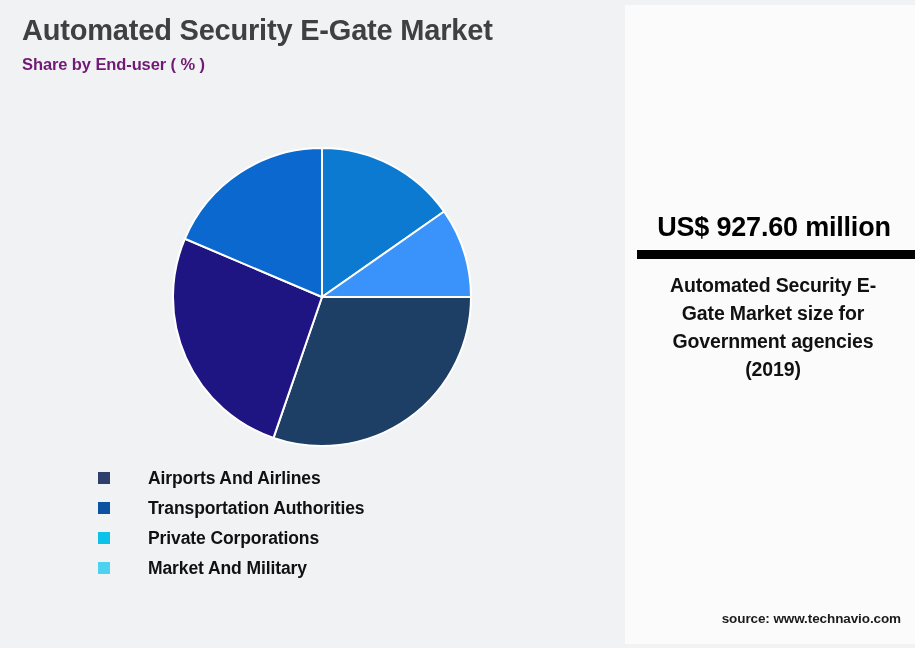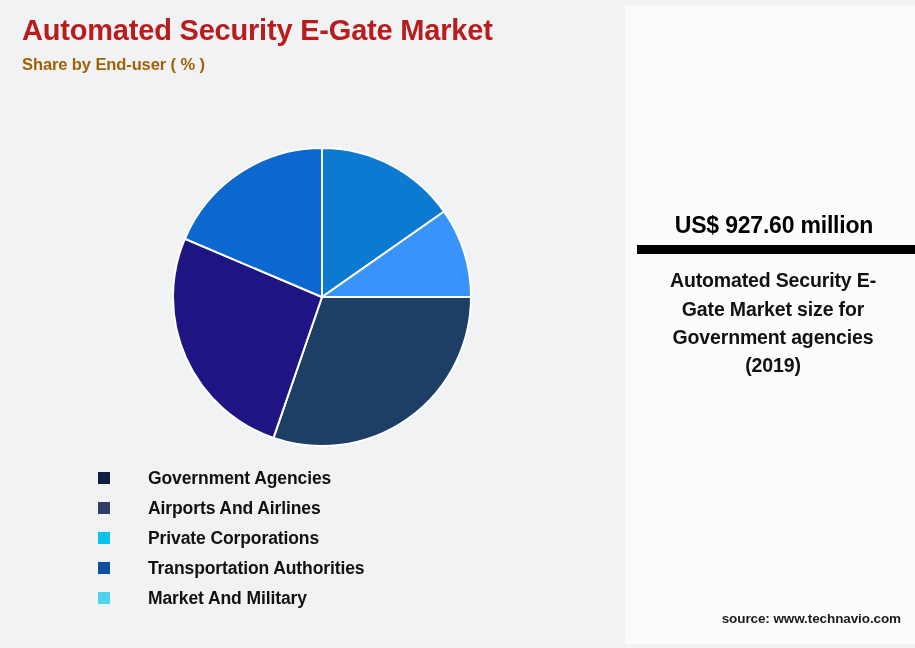--- a/index.html
+++ b/index.html
@@ -31,30 +31,30 @@
   }
   .titles {
     position: absolute;
     left: 22px;
     top: 14px;
     right: 10px;
   }
   .main-title {
     font-size: 29px;
     font-weight: bold;
-    color: #b91c1c;
+    color: #404040;
     letter-spacing: -0.2px;
     line-height: 1.15;
     white-space: nowrap;
   }
   .sub-title {
     margin-top: 8px;
     font-size: 16.5px;
     font-weight: bold;
-    color: #a16207;
+    color: #701a75;
     letter-spacing: -0.1px;
   }
 
   .pie-wrap {
     position: absolute;
     left: 172px;
     top: 147px;
     width: 300px;
     height: 300px;
   }
@@ -90,21 +90,21 @@
     position: relative;
     flex: 1 1 auto;
     margin: 5px 0 4px 5px;
     background: #fbfbfc;
     display: flex;
     flex-direction: column;
   }
   .panel-spacer-top { flex: 0 0 208px; }
 
   .panel-value {
-    font-size: 23px;
+    font-size: 27px;
     font-weight: bold;
     color: #000000;
     text-align: center;
     line-height: 1.1;
     padding: 0 6px 0 14px;
     letter-spacing: -0.2px;
   }
   .panel-rule {
     height: 9px;
     background: #000000;
@@ -149,34 +149,30 @@
             <path d="M 150 150 L 272.05 64.54 A 149 149 0 0 1 299.00 150.00 Z" fill="#3993fa" stroke="#ffffff" stroke-width="2"></path>
             <path d="M 150 150 L 299.00 150.00 A 149 149 0 0 1 101.49 290.88 Z" fill="#1d3f66" stroke="#ffffff" stroke-width="2"></path>
             <path d="M 150 150 L 101.49 290.88 A 149 149 0 0 1 12.84 91.78 Z" fill="#1e1482" stroke="#ffffff" stroke-width="2"></path>
             <path d="M 150 150 L 12.84 91.78 A 149 149 0 0 1 150.00 1.00 Z" fill="#0a68cf" stroke="#ffffff" stroke-width="2"></path>
           </g>
       </svg>
     </div>
 
     <div class="legend" id="legend">
         <div class="legend-row">
-          <span class="legend-swatch" style="background: rgb(13, 31, 68);"></span>
-          <span class="legend-label">Government Agencies</span>
-        </div>
-        <div class="legend-row">
           <span class="legend-swatch" style="background: rgb(46, 63, 107);"></span>
           <span class="legend-label">Airports And Airlines</span>
         </div>
         <div class="legend-row">
+          <span class="legend-swatch" style="background: rgb(13, 81, 163);"></span>
+          <span class="legend-label">Transportation Authorities</span>
+        </div>
+        <div class="legend-row">
           <span class="legend-swatch" style="background: rgb(12, 194, 232);"></span>
           <span class="legend-label">Private Corporations</span>
-        </div>
-        <div class="legend-row">
-          <span class="legend-swatch" style="background: rgb(13, 81, 163);"></span>
-          <span class="legend-label">Transportation Authorities</span>
         </div>
         <div class="legend-row">
           <span class="legend-swatch" style="background: rgb(77, 211, 239);"></span>
           <span class="legend-label">Market And Military</span>
         </div>
       </div>
 
   </div>
 
   <div class="side-panel">

